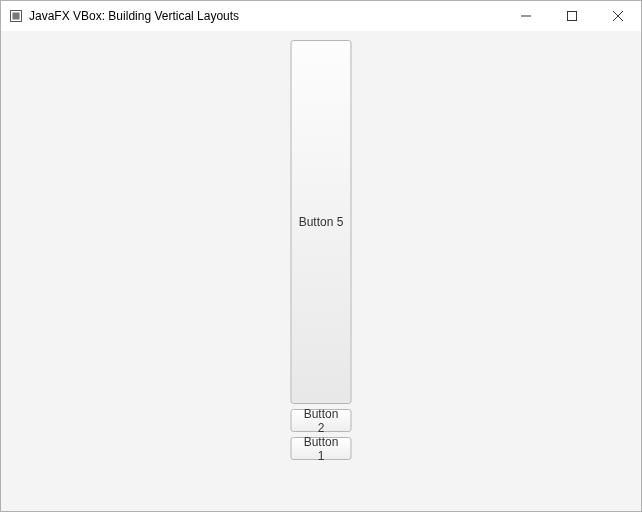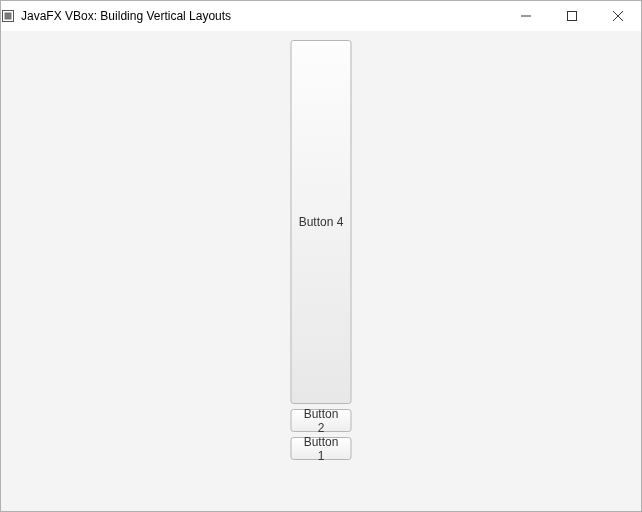--- a/index.html
+++ b/index.html
@@ -22,20 +22,21 @@
     .titlebar {
       height: 30px;
       background: #ffffff;
       display: flex;
       align-items: center;
       flex-shrink: 0;
     }
     .titlebar-left {
       display: flex;
       align-items: flex-end;
+      padding-left: 8px;
       gap: 6px;
     }
     .app-icon {
       width: 14px;
       height: 14px;
       display: flex;
       align-items: center;
       justify-content: center;
     }
     .title-text {
@@ -142,21 +143,21 @@
               <line x1="10" y1="0" x2="0" y2="10" stroke="#333" stroke-width="1"></line>
             </svg>
         </span>
       </button>
     </div>
   </div>
 
   <div class="client-area">
     <div class="vbox">
       <button class="fx-button btn1">
-        <span>Button 4</span>
+        <span>Button 5</span>
       </button>
       <button class="fx-button btn2">
         <span>Button 2</span>
       </button>
       <button class="fx-button btn3">
         <span>Button 1</span>
       </button>
     </div>
   </div>
 </div>

